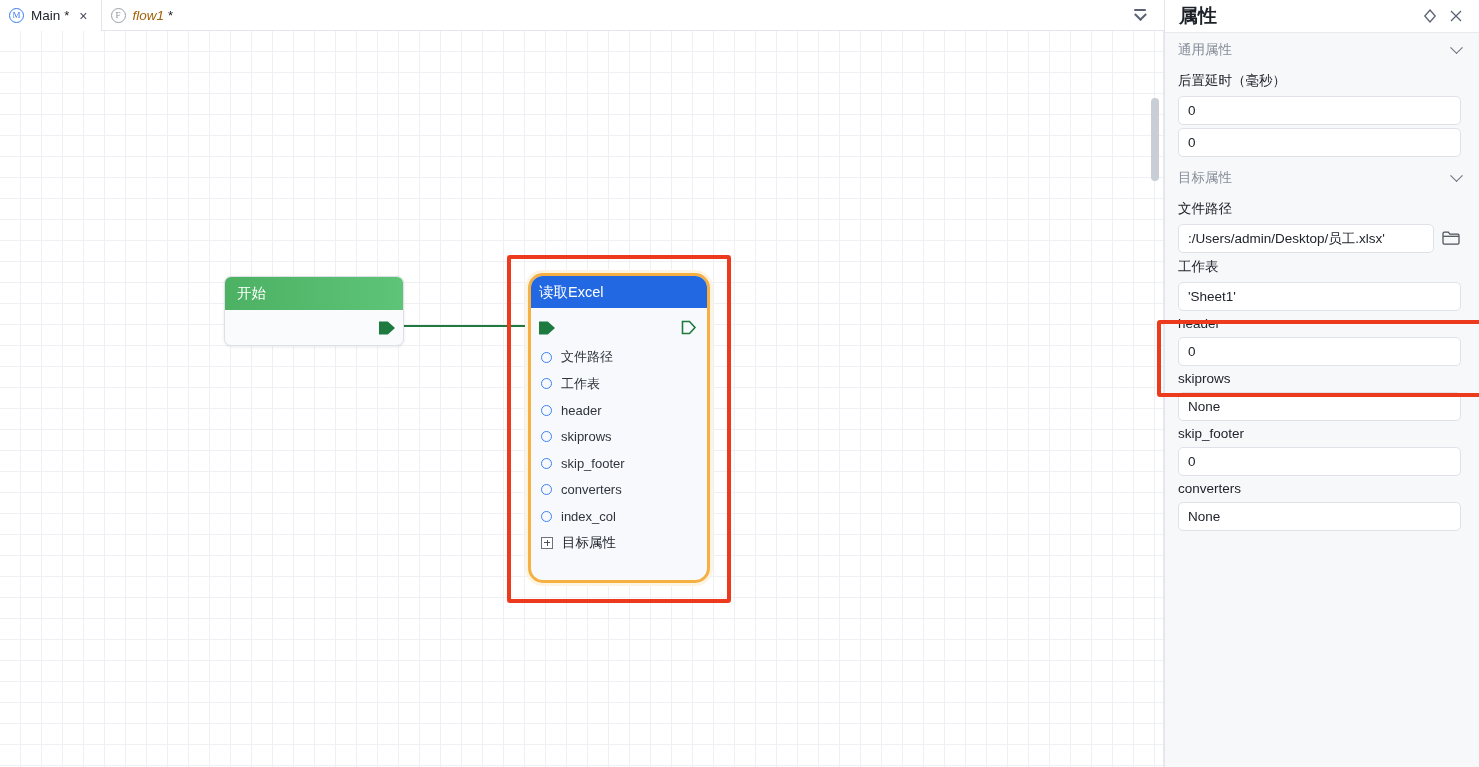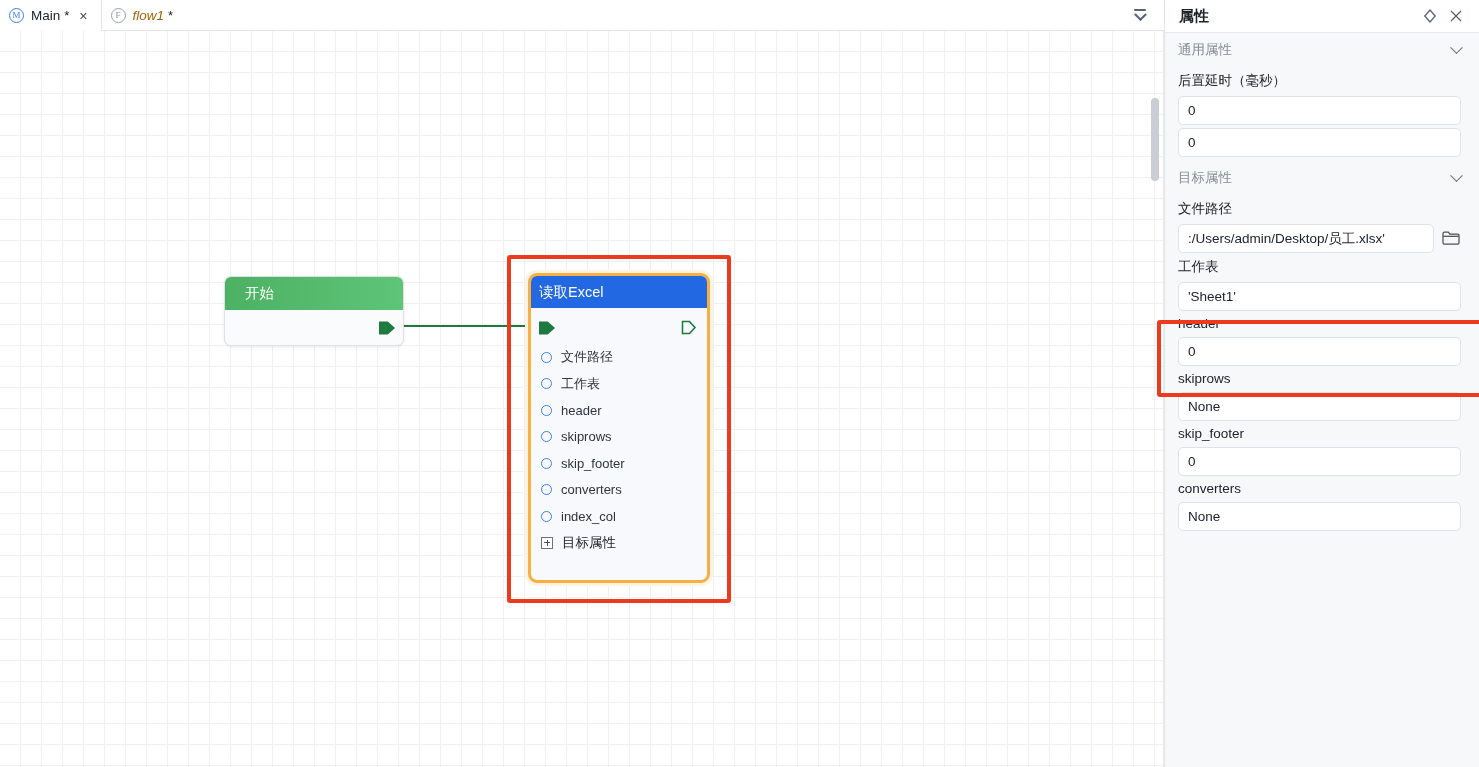--- a/index.html
+++ b/index.html
@@ -78,21 +78,21 @@
   .node { position: absolute; }
 
   .start-node {
     left: 224px; top: 245px; width: 180px; height: 70px;
     background: #fafbfc; border: 1px solid #dde0e6; border-radius: 7px;
     box-shadow: 0 1px 3px rgba(40,50,70,.10); overflow: hidden;
   }
   .start-head {
     height: 33px; background: linear-gradient(to right, #4cb163, #5ec477);
     color: #ffffff; font-size: 14.5px; display: flex; align-items: center;
-    padding-left: 20px;
+    padding-left: 12px;
   }
   .start-body { height: 36px; position: relative; }
 
   .port-pent {
     position: absolute; width: 16px; height: 16px;
     background: #1f7a3f;
     clip-path: polygon(0% 10%, 55% 10%, 100% 50%, 55% 90%, 0% 90%);
   }
   .port-pent.hollow {
     background: transparent; border: none;
@@ -106,21 +106,21 @@
   }
 
   
   .redbox-canvas {
     position: absolute; left: 507px; top: 224px; width: 224px; height: 348px;
     border: 4px solid #ee3a1c; border-radius: 3px; pointer-events: none;
   }
 
   .excel-node {
     left: 528px; top: 242px; width: 182px; height: 310px;
-    background: #f7f9fc; border: 3px solid #f5b041; border-radius: 9px;
+    background: #f7f9fc; border: 3px solid #f5b041; border-radius: 15px;
     box-shadow: 0 0 0 3px #fdf3e2; overflow: hidden;
   }
   .excel-head {
     height: 32px; background: #2268e3; color: #ffffff;
     font-size: 14.5px; display: flex; align-items: center; padding-left: 8px;
   }
   .excel-body { position: relative; padding-top: 6px; }
   .row-ports { position: relative; height: 30px; }
   .row-return {
     height: 28px; display: flex; align-items: center; justify-content: flex-end;
@@ -149,21 +149,21 @@
   .panel {
     width: 315px; height: 767px; background: #f7f8fa;
     border-left: 1px solid #e3e5ea; display: flex; flex-direction: column;
     position: relative; overflow: hidden;
   }
   .panel-head {
     height: 33px; flex: none; background: #ffffff;
     border-bottom: 1px solid #e8eaee;
     display: flex; align-items: center; padding: 0 10px 0 14px;
   }
-  .panel-title { font-size: 15px; font-weight: bold; color: #1c2027; flex: 1; }
+  .panel-title { font-size: 19px; font-weight: bold; color: #1c2027; flex: 1; }
   .head-ico { width: 26px; height: 26px; display: flex; align-items: center; justify-content: center; cursor: pointer; }
   .panel-body { flex: 1; overflow: hidden; padding: 0 4px 0 0; position: relative; }
 
   .section-head {
     display: flex; align-items: center; height: 34px;
     padding: 0 14px 0 13px; color: #868d99; font-size: 13.5px;
     cursor: pointer;
   }
   .section-head .sec-label { flex: 1; }
   .chev-down {

